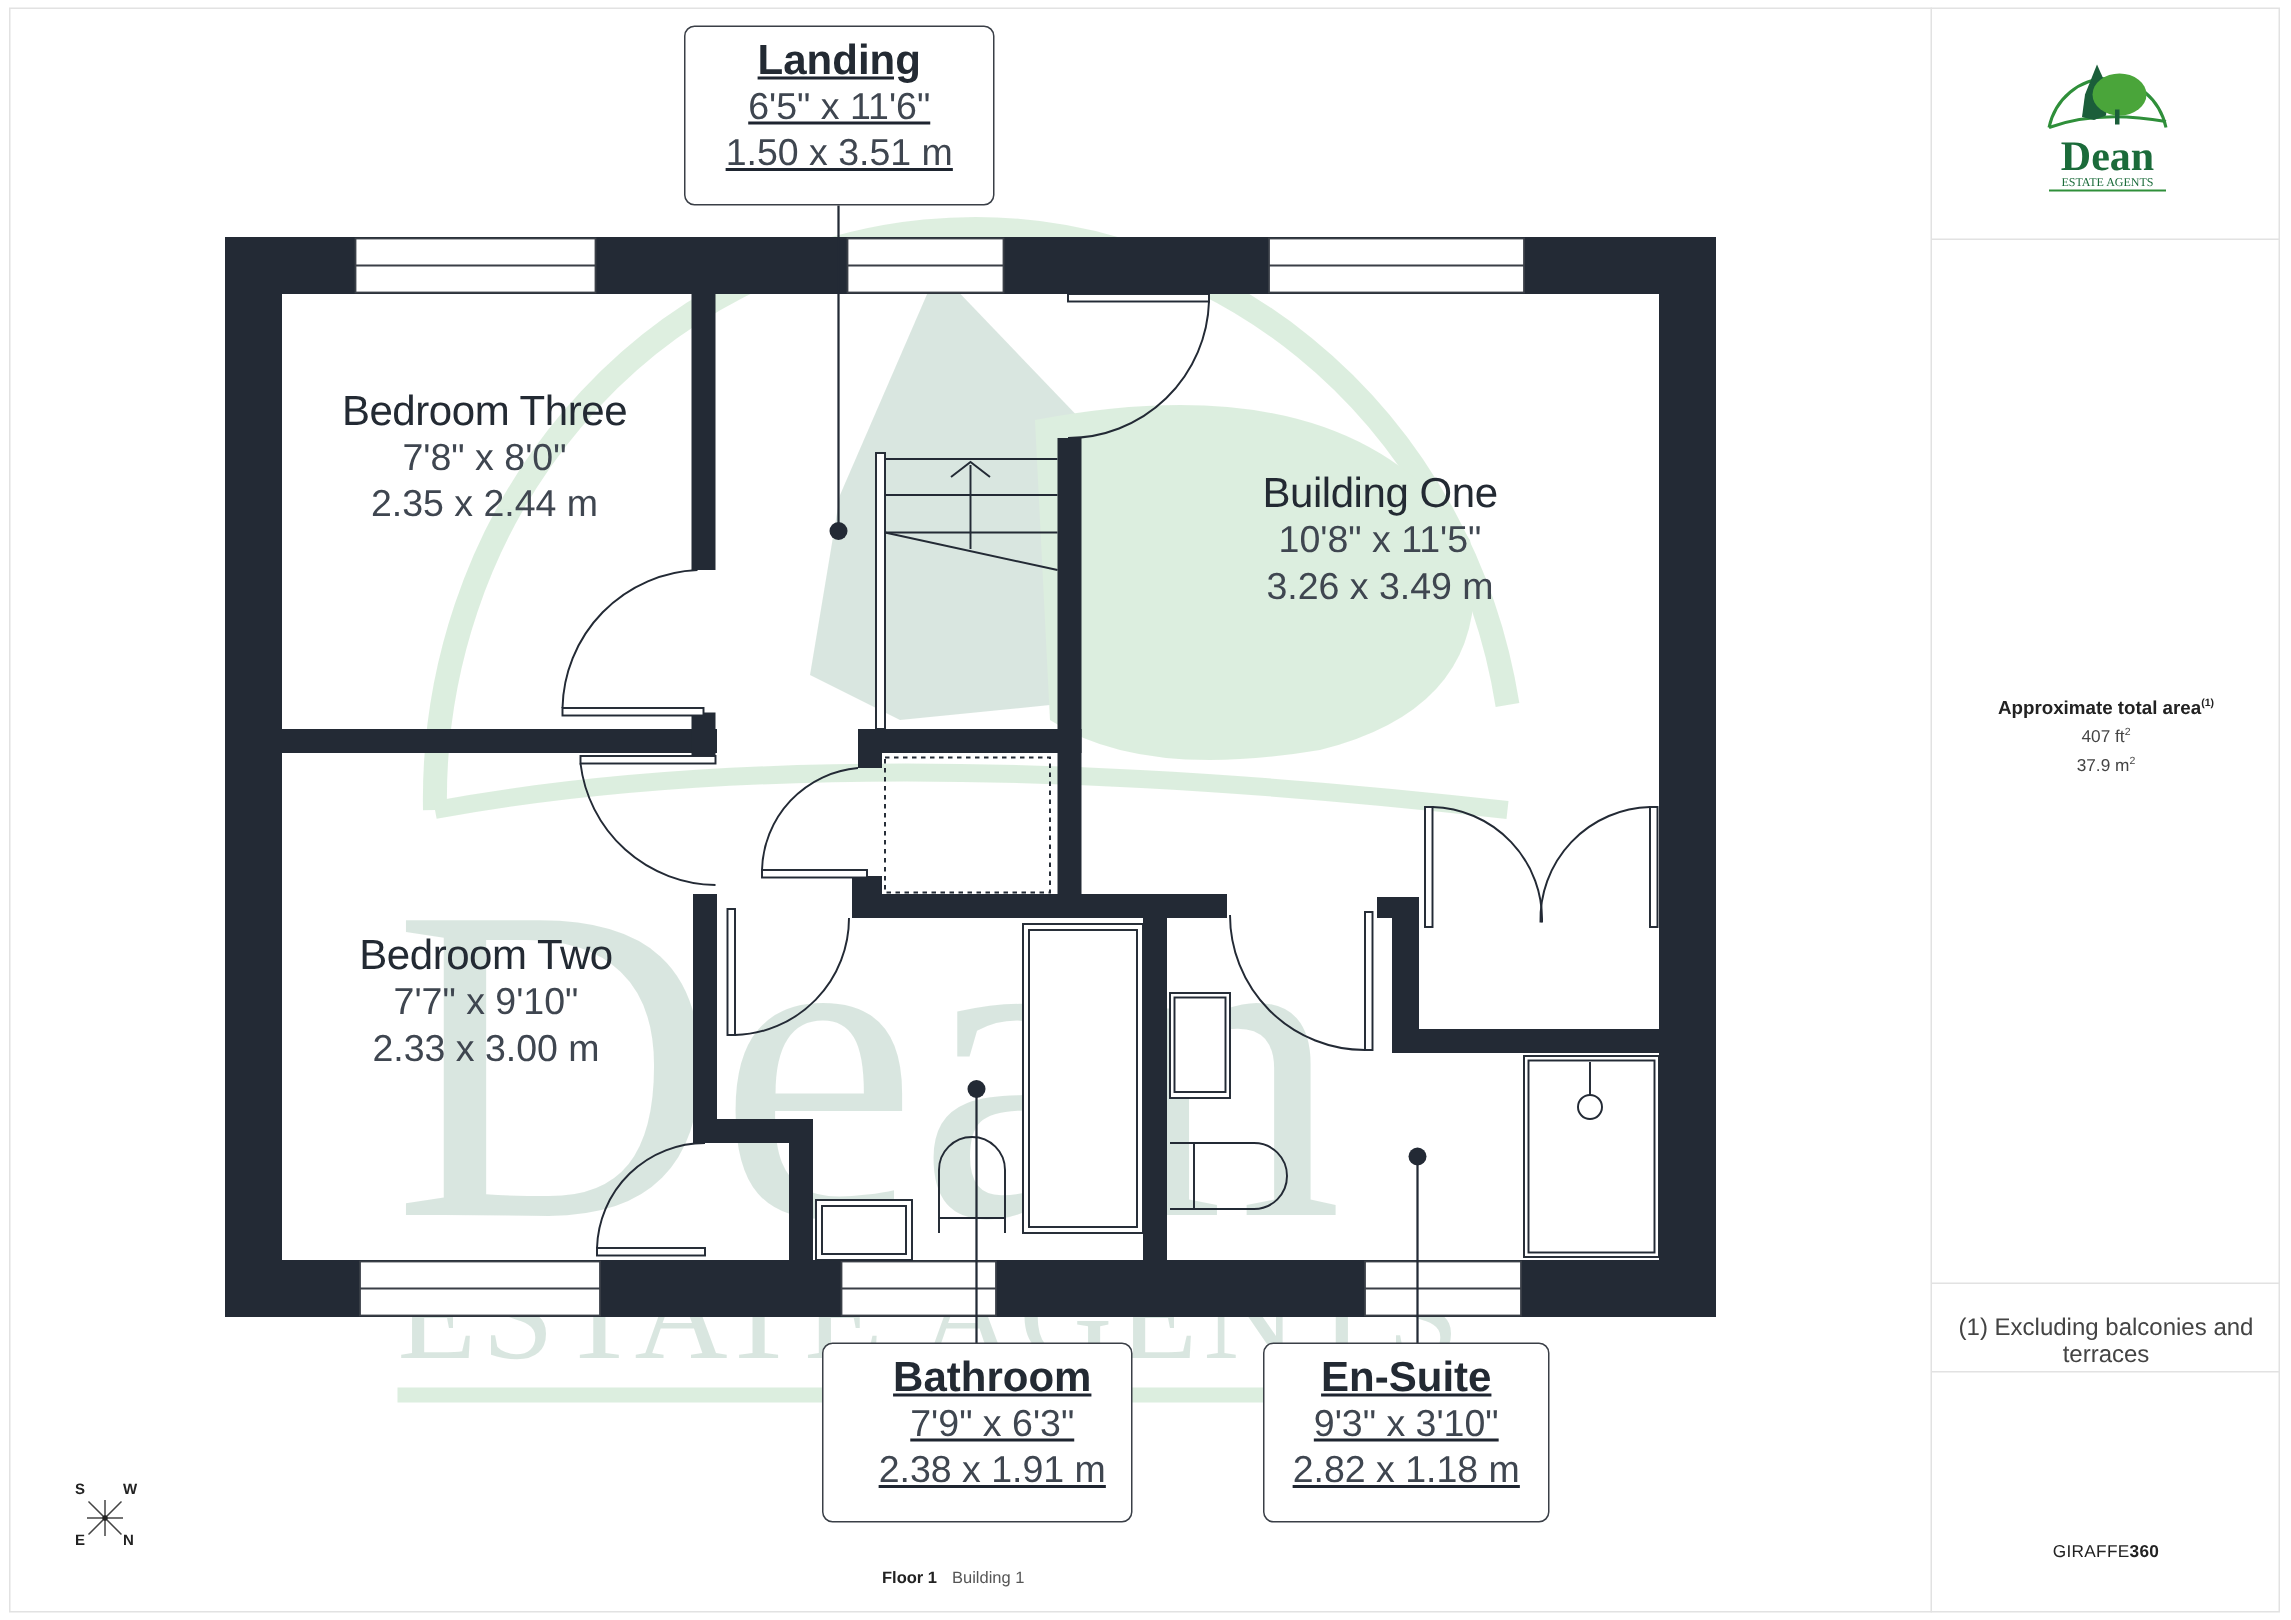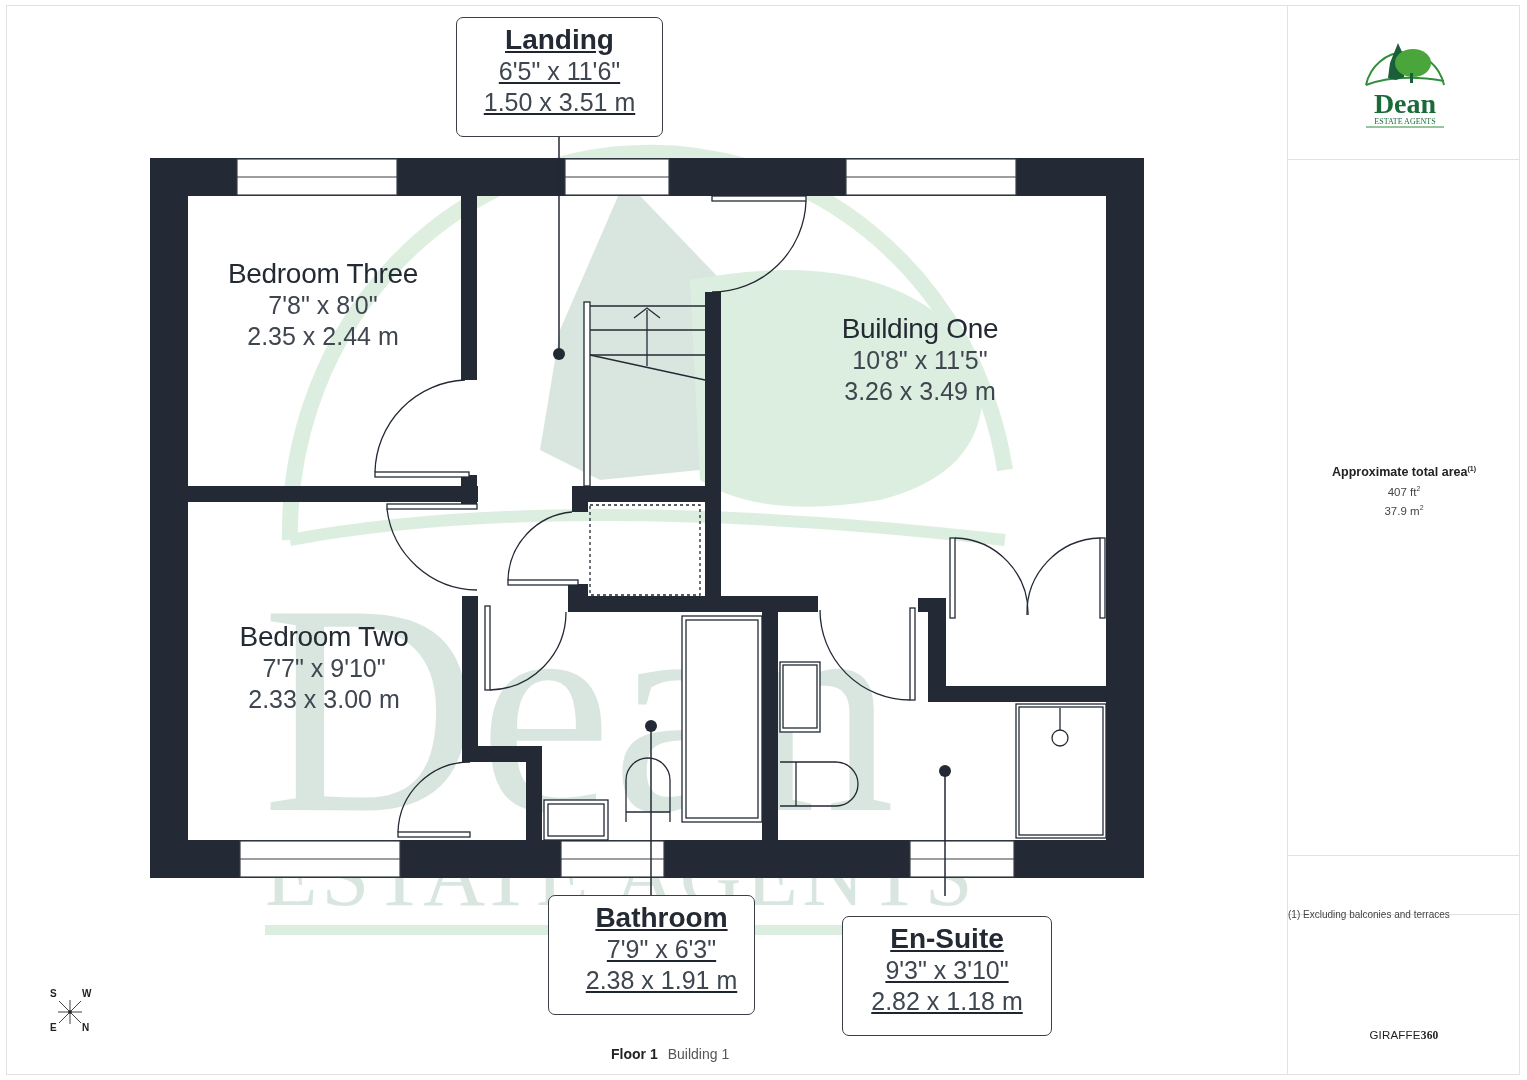--- a/index.html
+++ b/index.html
@@ -6,32 +6,32 @@
   body { width:1527px; height:1080px; position:relative; overflow:hidden; font-family:"Liberation Sans", sans-serif; color:#1e2530; }
   .frame { position:absolute; left:6px; top:5px; width:1514px; height:1070px; border:1px solid #e2e2e2; box-sizing:border-box; }
   .side { position:absolute; left:1287px; top:5px; width:233px; height:1070px; border-left:1px solid #e2e2e2; box-sizing:border-box; }
   .side .sec { position:absolute; left:0; width:232px; border-bottom:1px solid #e2e2e2; box-sizing:border-box; }
   .logo { position:absolute; left:70px; top:28px; width:94px; height:96px; }
   .area { position:absolute; left:0; top:460px; width:232px; text-align:center; }
   .area .ttl { font-weight:bold; font-size:12.5px; color:#222; }
   .area .ttl sup { font-size:7px; }
   .area .v { font-size:11.5px; color:#444; margin-top:6px; }
   .area .v sup { font-size:7px; }
-  .foot1 { position:absolute; left:0; top:872px; width:232px; text-align:left; font-size:10px; color:#444;margin-top:32px; }
+  .foot1 { position:absolute; left:0; top:872px; width:232px; text-align:center; font-size:16px; color:#444; }
   .calc { position:absolute; left:22px; top:932px; width:190px; text-align:center; font-size:10px; line-height:15px; color:#444; }
   .giraffe { position:absolute; left:0; top:1024px; width:232px; text-align:center; font-size:11.5px; color:#222; letter-spacing:0.2px; }
-  .giraffe b { font-weight:bold;font-family:Liberation Serif, serif; }
+  .giraffe b { font-weight:bold; }
   .plan { position:absolute; left:0; top:0; }
   .room-label { position:absolute; text-align:center; transform:translateX(-50%); white-space:nowrap; }
   .room-label .n { font-weight:normal; font-size:28px; color:#232a33; letter-spacing:-0.3px; }
   .room-label .d { font-size:25px; color:#3f4650; line-height:31px; }
   .callout { position:absolute; border:1.5px solid #3a3f47; border-radius:7px; background:#fff; text-align:center; box-sizing:border-box; padding-top:6px;text-decoration:underline; }
   .callout .n { font-weight:bold; font-size:28px; color:#232a33; }
   .callout .d { font-size:25px; color:#3f4650; line-height:31px; }
-  .floor-cap { position:absolute; left:588px; top:1046px; font-size:14px; color:#555;margin-left:23px; }
+  .floor-cap { position:absolute; left:588px; top:1046px; font-size:11px; color:#555; }
   .floor-cap b { color:#222; margin-right:10px; }
   .compass { position:absolute; left:44px; top:986px; width:54px; height:50px; font-size:10px; font-weight:bold; color:#222; }
   .compass span { position:absolute; }
 </style>
 </head>
 <body>
 
 <div class="frame"></div>
 
 <svg class="plan" width="1287" height="1080" viewBox="0 0 1287 1080">
@@ -172,21 +172,21 @@
   <div class="d">7'7" x 9'10"</div>
   <div class="d">2.33 x 3.00 m</div>
 </div>
 
 <div class="callout" style="left:548px;top:895px;width:207px;height:120px;padding-left:20px;">
   <div class="n">Bathroom</div>
   <div class="d">7'9" x 6'3"</div>
   <div class="d">2.38 x 1.91 m</div>
 </div>
 
-<div class="callout" style="left:842px;top:895px;width:210px;height:120px;margin-top:21px;">
+<div class="callout" style="left:842px;top:895px;width:191px;height:120px;">
   <div class="n">En-Suite</div>
   <div class="d">9'3" x 3'10"</div>
   <div class="d">2.82 x 1.18 m</div>
 </div>
 
 <div class="compass">
   <span style="left:6px;top:2px;">S</span>
   <span style="left:38px;top:2px;">W</span>
   <span style="left:6px;top:36px;">E</span>
   <span style="left:38px;top:36px;">N</span>

